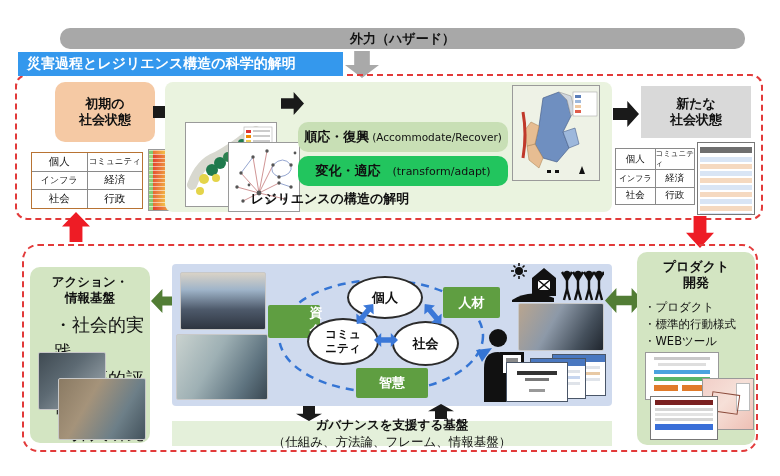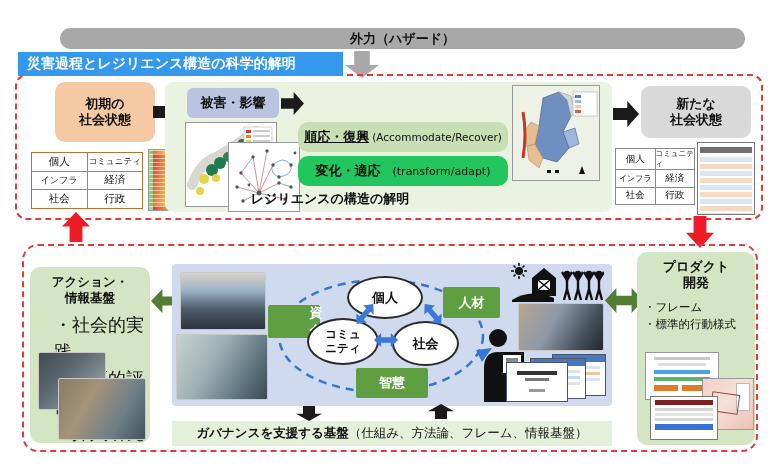--- a/index.html
+++ b/index.html
@@ -79,23 +79,20 @@
   </div>
 
   <div class="abs imgbrd" style="left:148px;top:149px;width:85px;height:62px;
        background:
          repeating-linear-gradient(180deg, rgba(255,255,255,.55) 0 1.5px, transparent 1.5px 4px),
          linear-gradient(100deg,#e23b2e 0%,#f6d94c 30%,#ffe98a 55%,#bce08c 78%,#7cc96f 100%);
        background-origin:content-box;padding:4px;"></div>
 
   <div class="abs" style="left:165px;top:82px;width:447px;height:130px;background:#eaf3df;border-radius:8px;"></div>
 
-  <div class="abs ctr b" style="left:187px;top:88px;width:92px;height:30px;background:#bac4e1;border-radius:6px;font-size:13px;">
-    <span>被害・影響</span>
-  </div>
   <div class="abs arr-r blk" style="left:281px;top:92px;width:23px;height:23px;"></div>
 
   <div class="abs imgbrd" style="left:185px;top:122px;width:92px;height:85px;">
     <svg width="90" height="83" viewBox="0 0 90 83">
       <path d="M6 62 Q14 40 30 34 Q48 24 60 14 L70 8" fill="none" stroke="#d8d8cf" stroke-width="10" stroke-linecap="round"></path>
       <circle cx="18" cy="56" r="5" fill="#e4d44a"></circle>
         <circle cx="26" cy="47" r="6" fill="#1f7a4d"></circle>
       <circle cx="34" cy="40" r="6" fill="#1f7a4d"></circle>
         <circle cx="42" cy="34" r="5" fill="#2e8050"></circle>
       <circle cx="30" cy="55" r="4" fill="#e4d44a"></circle>
@@ -140,21 +137,21 @@
           <circle cx="8" cy="44" r="1.7"></circle>
           <circle cx="38" cy="8" r="1.7"></circle>
         <circle cx="20" cy="42" r="1.4"></circle>
           <circle cx="40" cy="58" r="1.4"></circle>
           <circle cx="66" cy="10" r="1.4"></circle>
       </g>
     </svg>
   </div>
 
   <div class="abs ctr rbox" style="left:298px;top:122px;width:210px;height:30px;background:#c8dfb5;">
-    <span class="b" style="font-size:13px;text-decoration:underline;">順応・復興</span>
+    <span class="b" style="font-size:13px;">順応・復興</span>
     <span style="font-size:10.5px;margin-left:3px;">(Accommodate/Recover)</span>
   </div>
   <div class="abs ctr rbox" style="left:298px;top:156px;width:210px;height:30px;background:#22c55e;">
     <span class="b" style="font-size:13px;">変化・適応</span>
     <span style="font-size:11px;margin-left:12px;">(transform/adapt)</span>
   </div>
 
   <div class="abs ctr b" style="left:195px;top:189px;width:270px;height:20px;font-size:13px;">
     <span>レジリエンスの構造の解明</span>
   </div>
@@ -173,21 +170,21 @@
       <rect x="62" y="19" width="6" height="3" fill="#f0c9a0"></rect>
         <rect x="62" y="24" width="6" height="3" fill="#e05c4a"></rect>
       <rect x="34" y="84" width="4" height="3" fill="#111"></rect>
         <rect x="42" y="84" width="4" height="3" fill="#111"></rect>
       <path d="M66 88 L69 80 L72 88 Z" fill="#111"></path>
     </svg>
   </div>
 
   <div class="abs arr-r blk" style="left:613px;top:101px;width:26px;height:26px;"></div>
 
-  <div class="abs col b" style="left:641px;top:86px;width:110px;height:52px;background:#d9d9d9;border-radius:9px;font-size:13px;line-height:1.25;">
+  <div class="abs col b" style="left:641px;top:86px;width:110px;height:52px;background:#d9d9d9;border-radius:0;font-size:13px;line-height:1.25;">
     <span>新たな</span>
     <span>社会状態</span>
   </div>
 
   <div class="abs dimtbl gryb" style="left:615px;top:148px;width:80px;height:57px;grid-template-rows:1fr 1fr 1fr;font-size:9.5px;">
     <div>
         <span>個人</span>
       </div>
     <div style="font-size:7.5px;">
         <span>コミュニティ</span>
@@ -352,35 +349,36 @@
   </div>
   <div class="abs" style="left:506px;top:362px;width:62px;height:40px;background:#fff;border:1.5px solid #4a5668;">
     <div style="margin:8px 10px 0;height:4px;background:#333;"></div>
     <div style="margin:3px 18px 0;height:3px;background:#777;"></div>
     <div style="margin:8px 22px 0;height:2.5px;background:#999;"></div>
   </div>
 
   <div class="abs arr-d blk" style="left:296px;top:406px;width:26px;height:15px;"></div>
   <div class="abs arr-u blk" style="left:428px;top:404px;width:26px;height:15px;"></div>
 
-  <div class="abs ctr" style="left:172px;top:421px;width:440px;height:25px;background:#e4f0da;font-size:12.5px;">
+  <div class="abs ctr" style="left:172px;top:421px;width:440px;height:25px;background:#e4f0da;font-size:12.5px;flex-direction:column;">
     <span class="b">ガバナンスを支援する基盤</span>
     <span>（仕組み、方法論、フレーム、情報基盤）</span>
   </div>
 
   <div class="abs arr-dbl grn" style="left:605px;top:288px;width:38px;height:25px;"></div>
 
   <div class="abs" style="left:637px;top:252px;width:118px;height:193px;background:#d3e5c2;border-radius:10px;">
     <div class="col b" style="margin-top:7px;font-size:13px;line-height:1.25;">
       <span>プロダクト</span>
       <span>開発</span>
     </div>
     <div class="bullets" style="margin:7px 0 0 7px;font-size:11.5px;">
-      <div>・フレーム</div>
+      <div>・プロダクト</div>
       <div>・標準的行動様式</div>
+      <div>・WEBツール</div>
     </div>
   </div>
 
   <div class="abs" style="left:645px;top:352px;width:74px;height:48px;background:#fff;border:1px solid #999;">
     <div style="margin:4px 8px 0;height:3px;background:#c9c9c9;"></div>
     <div style="margin:3px 12px 0;height:2.5px;background:#dedede;"></div>
     <div style="margin:4px 8px 0;height:4px;background:#4aa3df;"></div>
     <div style="margin:3px 8px 0;height:4px;background:#58b56a;"></div>
     <div style="margin:4px 8px 0;display:flex;gap:4px;">
       <div style="width:24px;height:6px;background:#e07b2a;"></div>

